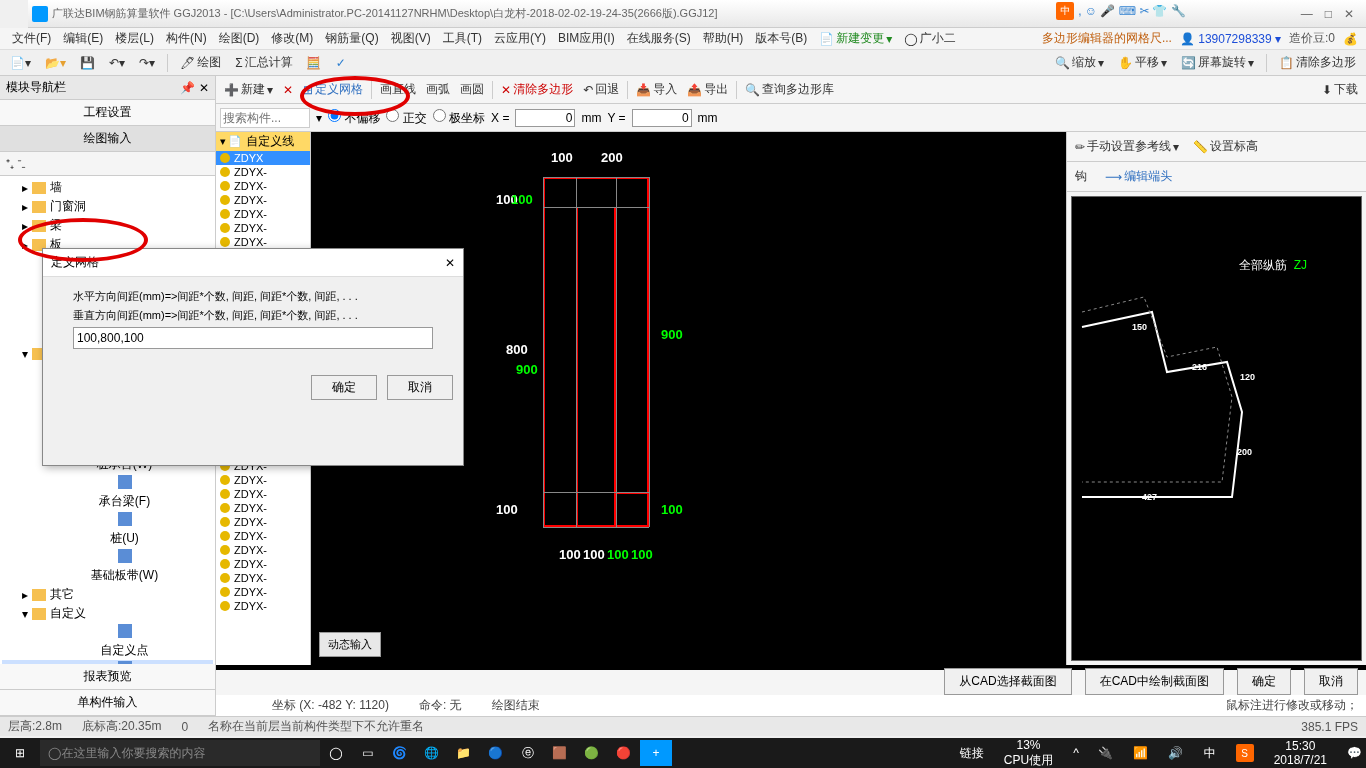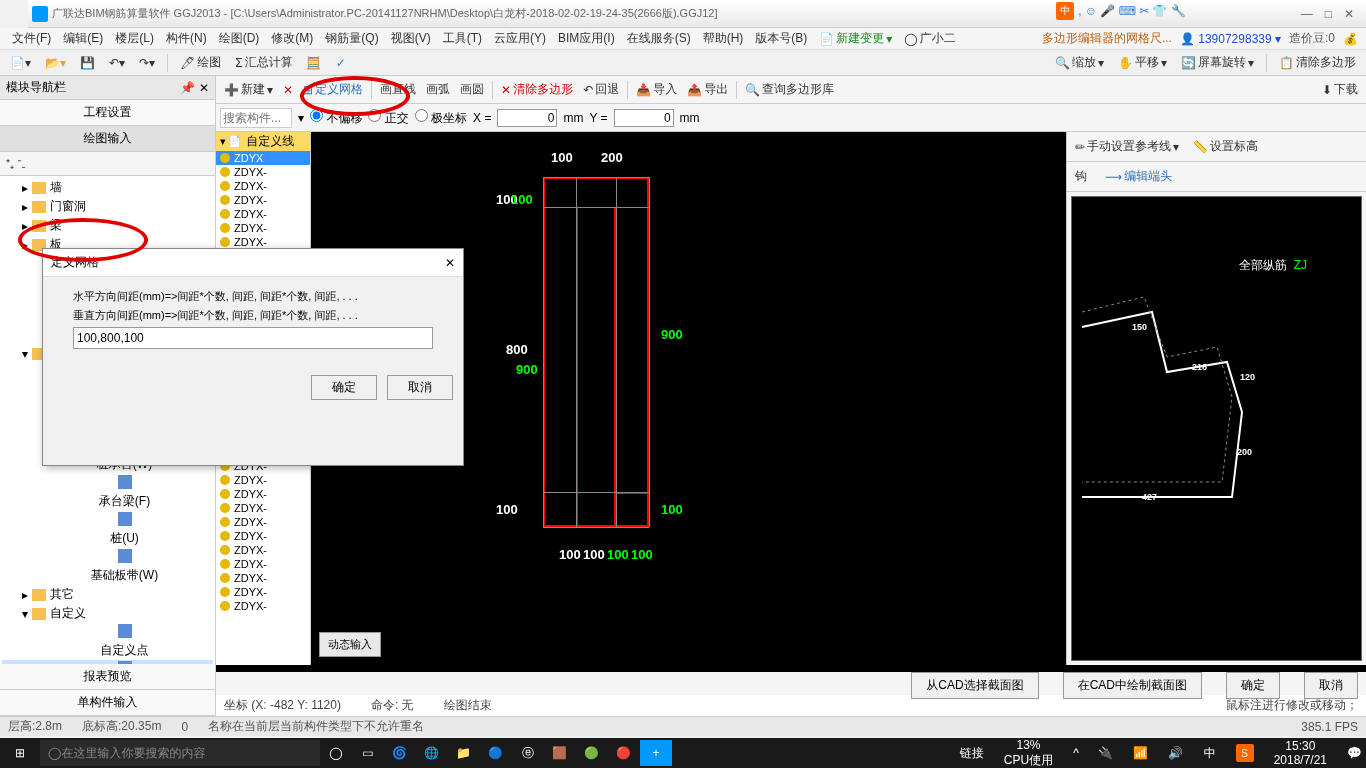--- a/index.html
+++ b/index.html
@@ -23,33 +23,33 @@
 .panel-tab { padding: 4px; text-align: center; border-bottom: 1px solid #ccc; background: #f8f8f8; }
 .tree { flex: 1; overflow: auto; padding: 2px; background: #fff; }
 .tree-item { padding: 1px 2px 1px 20px; cursor: pointer; display: flex; align-items: center; gap: 4px; }
 .tree-item.l2 { padding-left: 36px; flex-direction: column; }
 .tree-item.selected { background: #cce0ff; }
 .ti-icon { width: 14px; height: 14px; background: #5a8dd6; display: inline-block; }
 .folder-icon { width: 14px; height: 12px; background: #f6c050; display: inline-block; }
 .center-panel { flex: 1; display: flex; flex-direction: column; background: #fff; }
 .toolbar2 { height: 28px; display: flex; align-items: center; padding: 0 4px; gap: 2px; border-bottom: 1px solid #ccc; background: #f5f5f5; }
 .toolbar3 { height: 28px; display: flex; align-items: center; padding: 0 4px; gap: 6px; border-bottom: 1px solid #ccc; background: #f5f5f5; }
-.search-box { width: 72px; padding: 2px; border: 1px solid #ccc; }
+.search-box { width: 90px; padding: 2px; border: 1px solid #ccc; }
 .coord-input { width: 60px; padding: 1px 2px; border: 1px solid #999; text-align: right; }
 .canvas-row { flex: 1; display: flex; overflow: hidden;}
 .list-col { width: 95px; border-right: 1px solid #ccc; overflow: auto; background: #fff; }
 .list-item { padding: 1px 4px; display: flex; align-items: center; gap: 4px; font-size: 11px; }
 .list-item:first-child { background: #ffd966; }
 .list-dot { width: 10px; height: 10px; background: #e6b800; border-radius: 50%; }
 .canvas { flex: 1; background: #000; position: relative; }
 .dim-h { position: absolute; color: #fff; font-size: 13px; font-weight: bold; }
 .dim-g { color: #00ff00 !important; }
 .red-rect { position: absolute; border: 2px solid #ff0000; }
 .white-line { position: absolute; background: #888; }
-.bottom-bar { height: 30px; display: flex; align-items: flex-start; padding: 0 8px; gap: 24px; border-top: 7px solid #000000; background: #f5f5f5; }
+.bottom-bar { height: 30px; display: flex; align-items: flex-end; padding: 0 8px; gap: 13px; border-top: 5px solid #000000; background: #f5f5f5; }
 .big-btn { padding: 4px 14px; border: 1px solid #999; background: #f0f0f0; cursor: pointer; }
 .right-panel { width: 300px; border-left: 1px solid #ccc; background: #f5f5f5; display: flex; flex-direction: column; }
 .right-canvas { flex: 1; background: #000; position: relative; margin: 4px; border: 1px solid #666; }
 .dialog { position: absolute; left: 42px; top: 248px; width: 422px; height: 218px; background: #f0f0f0; border: 1px solid #888; box-shadow: 2px 2px 8px rgba(0,0,0,0.3); z-index: 100; }
 .dialog-title { height: 28px; background: #fff; display: flex; align-items: center; padding: 0 8px; border-bottom: 1px solid #ddd; justify-content: space-between; }
 .dialog-body { padding: 12px 30px; }
 .dialog-label { font-size: 11px; margin-bottom: 4px; }
 .dialog-input { width: 360px; padding: 3px; border: 1px solid #999; background: #fff; margin-bottom: 14px; }
 .dialog-btns { display: flex; justify-content: flex-end; gap: 10px; padding-right: 10px; }
 .dialog-btn { padding: 3px 20px; border: 1px solid #999; background: #f0f0f0; cursor: pointer; }
@@ -319,21 +319,21 @@
         </div>
       </div>
     </div>
     <div class="bottom-bar">
       <div style="flex:1"></div>
       <button class="big-btn">从CAD选择截面图</button>
       <button class="big-btn">在CAD中绘制截面图</button>
       <button class="big-btn">确定</button>
       <button class="big-btn">取消</button>
     </div>
-    <div style="padding:2px 8px;font-size:11px;color:#444;display:flex;gap:30px;">
+    <div style="padding:2px 8px;font-size:11px;color:#444;display:flex;gap:30px;margin-left:48px;">
       <span>坐标 (X: -482 Y: 1120)</span>
       <span>命令: 无</span>
       <span>绘图结束</span>
       <span style="margin-left:auto;">鼠标注进行修改或移动；</span>
     </div>
   </div>
 </div>
 
 <div class="statusbar">
   <span>层高:2.8m</span>

